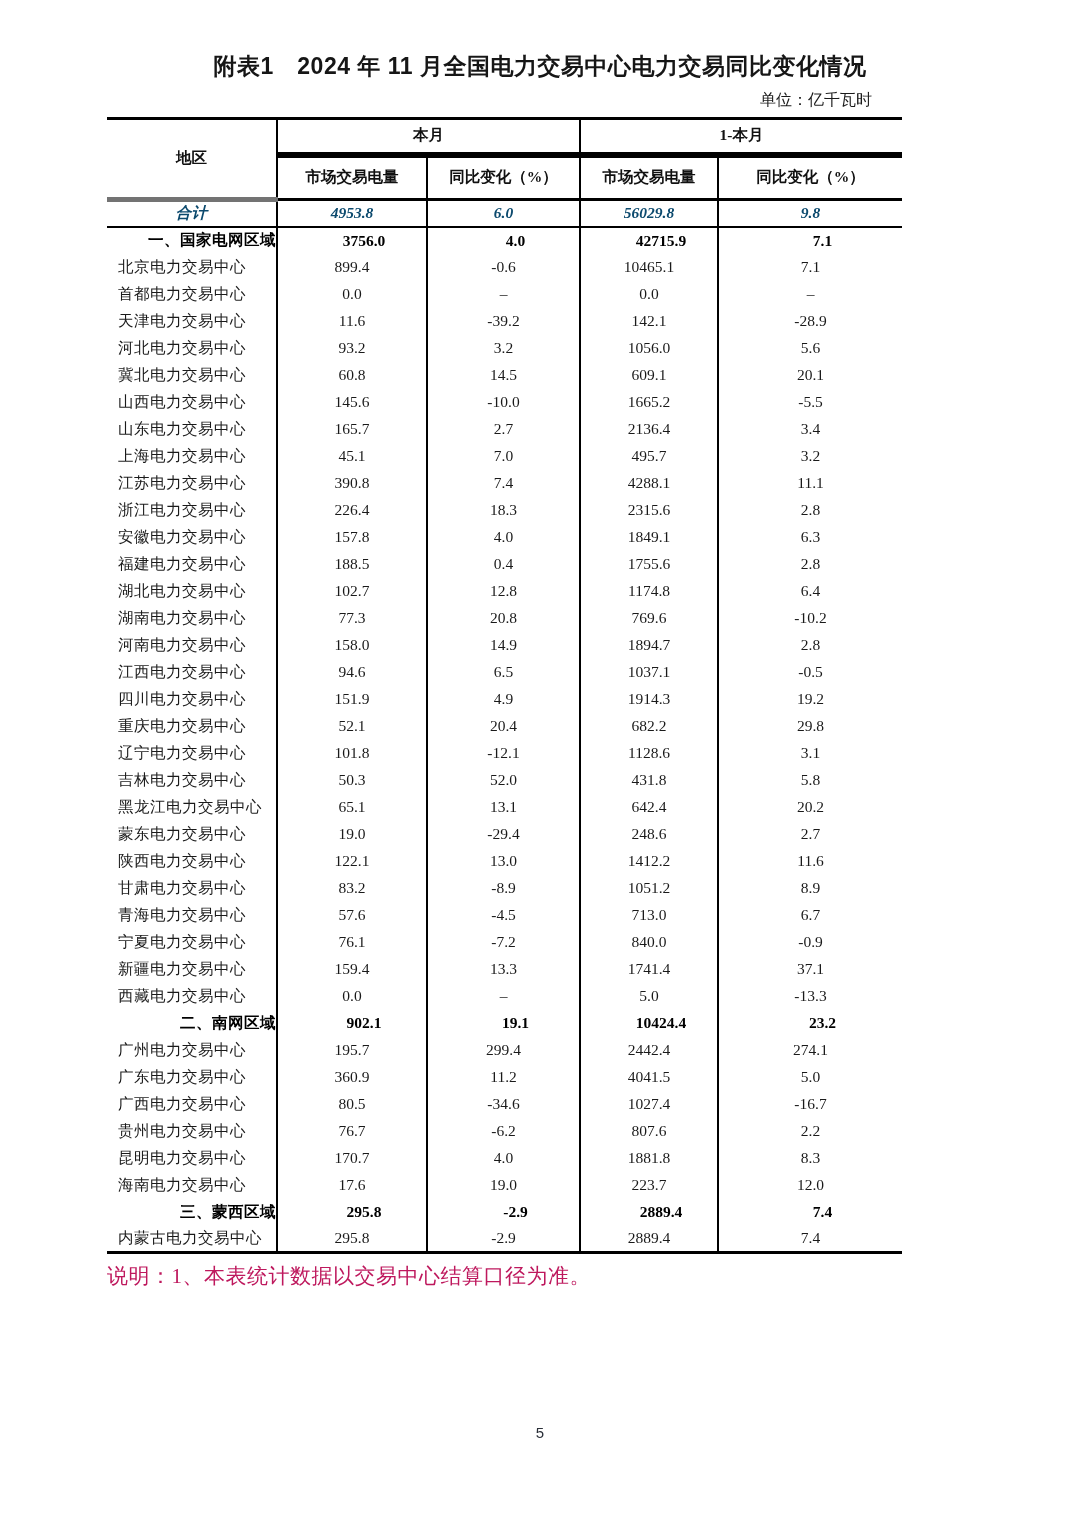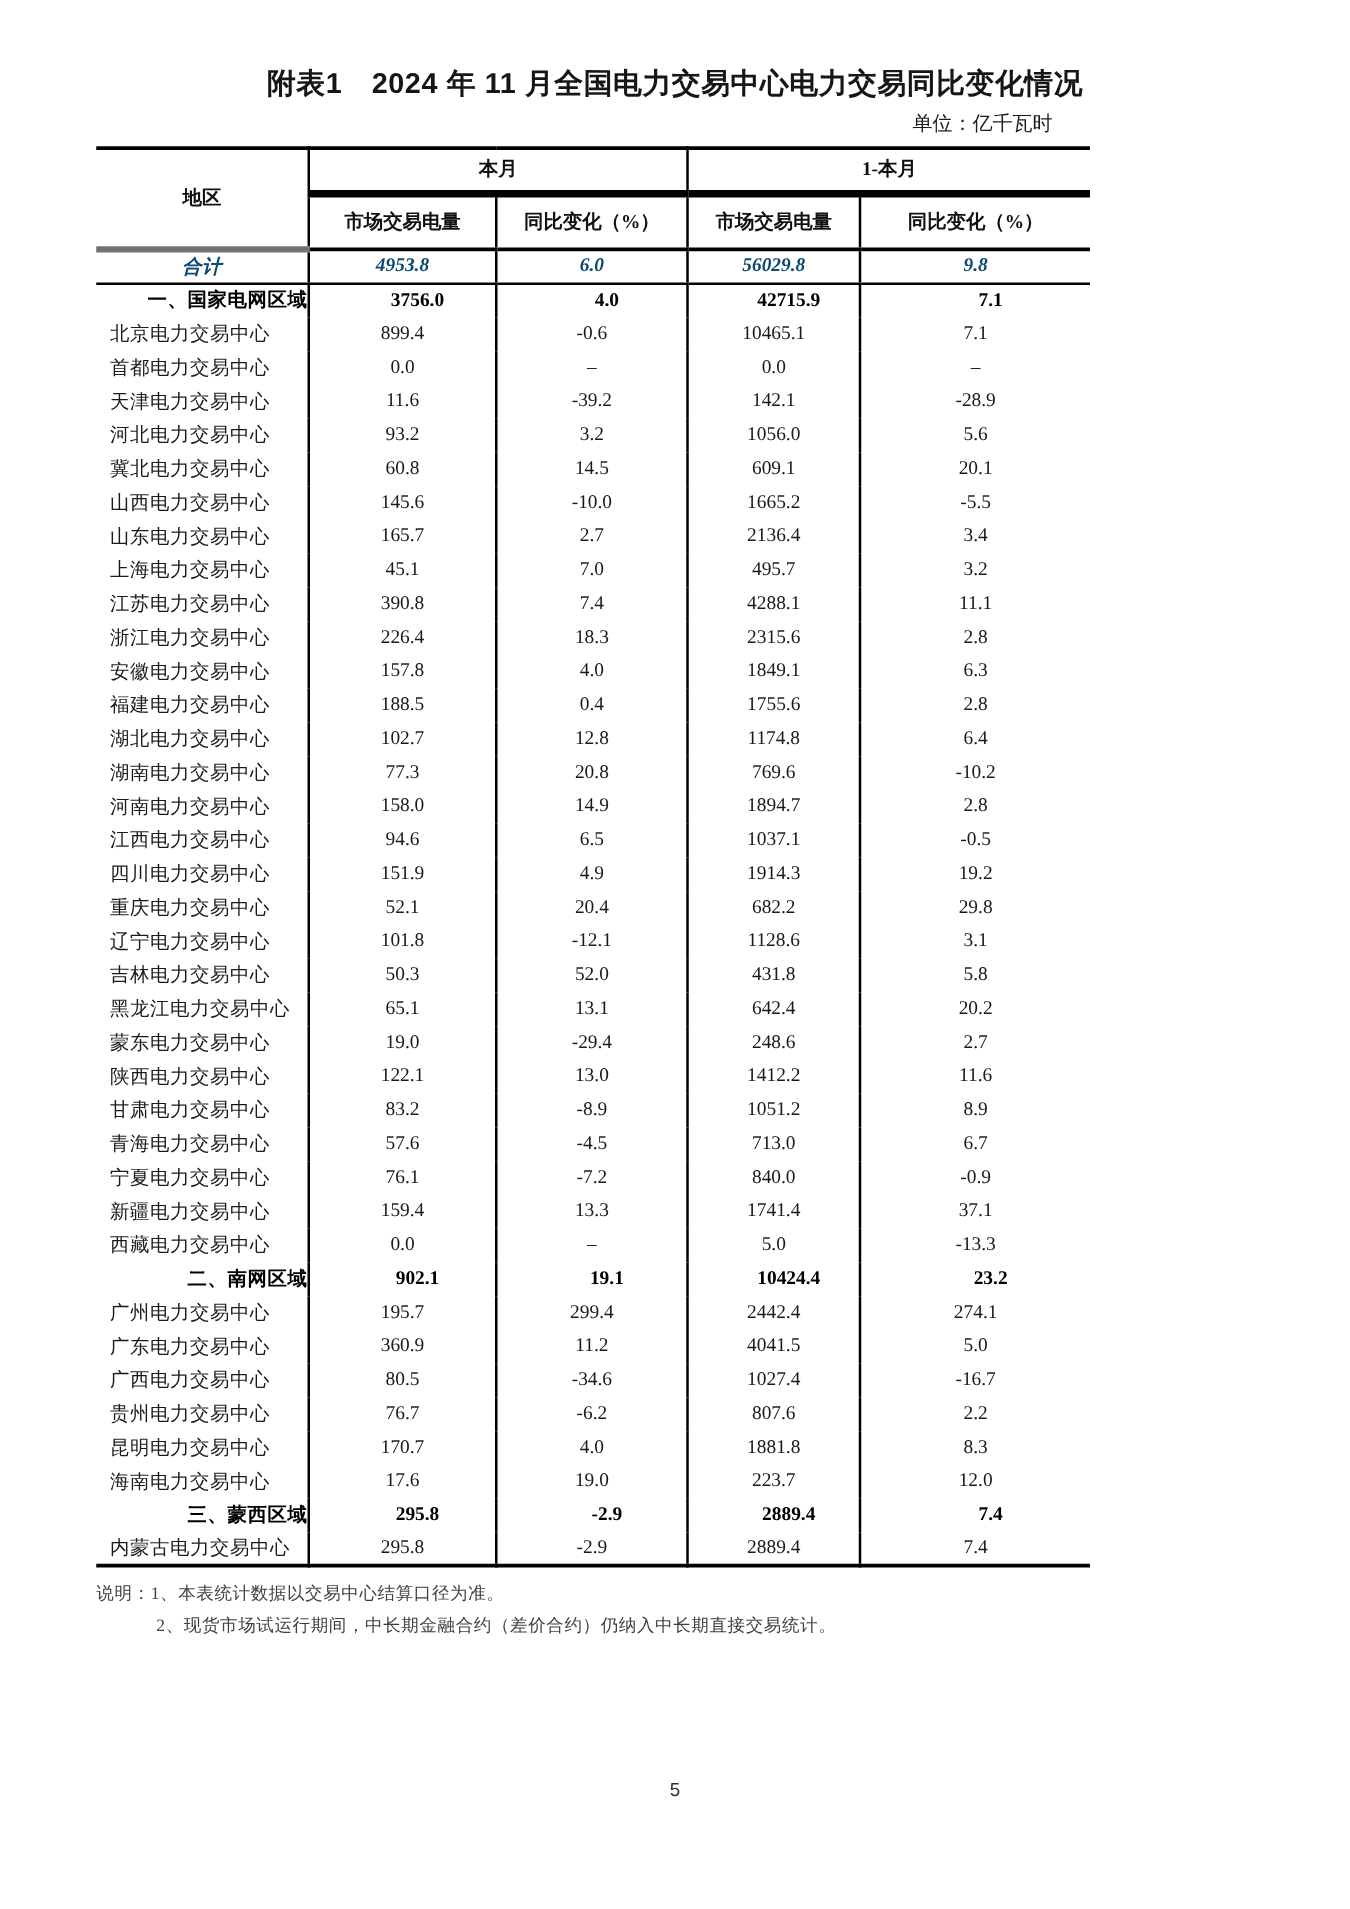--- a/index.html
+++ b/index.html
@@ -17,21 +17,21 @@
     font-family: "Liberation Sans", "DejaVu Sans", sans-serif;
     font-weight: bold;
     font-size: 23px;
     line-height: 30px;
     color: #161616;
     letter-spacing: 0.5px;
     white-space: pre;
   }
   .content {
     width: 795px;
-    margin-left: 77px;
+    margin-left: 107px;
   }
   .unit-line {
     margin-top: 9px;
     text-align: right;
     padding-right: 30px;
     font-size: 16px;
     line-height: 20px;
     color: #1a1a1a;
   }
   table.main-table {
@@ -74,23 +74,23 @@
   tbody td:not(:first-child) { border-left: 2px solid #000; }
   tr.total td { font-weight: bold; border-bottom: 2px solid #000; color: #0c4a6e; font-style: italic; }
   tr.total td.region { text-align: center; }
   tr.group td { font-weight: bold; color: #000; padding-left: 24px; }
   tr.group td.region { text-align: right; padding-left: 26px; }
   tr.item td.region { text-align: left; padding-left: 11px; }
   td.region { letter-spacing: 0.5px; }
 
   .notes {
     margin-top: 9px;
-    font-size: 14px;
+    font-size: 21px;
     line-height: 26px;
-    color: #404040;
+    color: #be185d;
     letter-spacing: 0.5px;
   }
   .notes .note-2 { padding-left: 48px; }
   .page-number {
     position: absolute;
     left: 0; right: 0;
     top: 1424px;
     text-align: center;
     font-family: "Liberation Sans", "DejaVu Sans", sans-serif;
     font-size: 15px;
@@ -399,18 +399,17 @@
           <td class="value">295.8</td>
           <td class="value">-2.9</td>
           <td class="value">2889.4</td>
           <td class="value">7.4</td>
         </tr>
       </tbody>
   </table>
 
   <div class="notes">
     <div class="note-1">说明：1、本表统计数据以交易中心结算口径为准。</div>
-    <div class="note-2">2、现货市场试运行期间，中长期金融合约（差价合约）仍纳入中长期直接交易统计。</div>
   </div>
 
 </div>
 
 <div class="page-number">5</div>
 
 </body></html>

